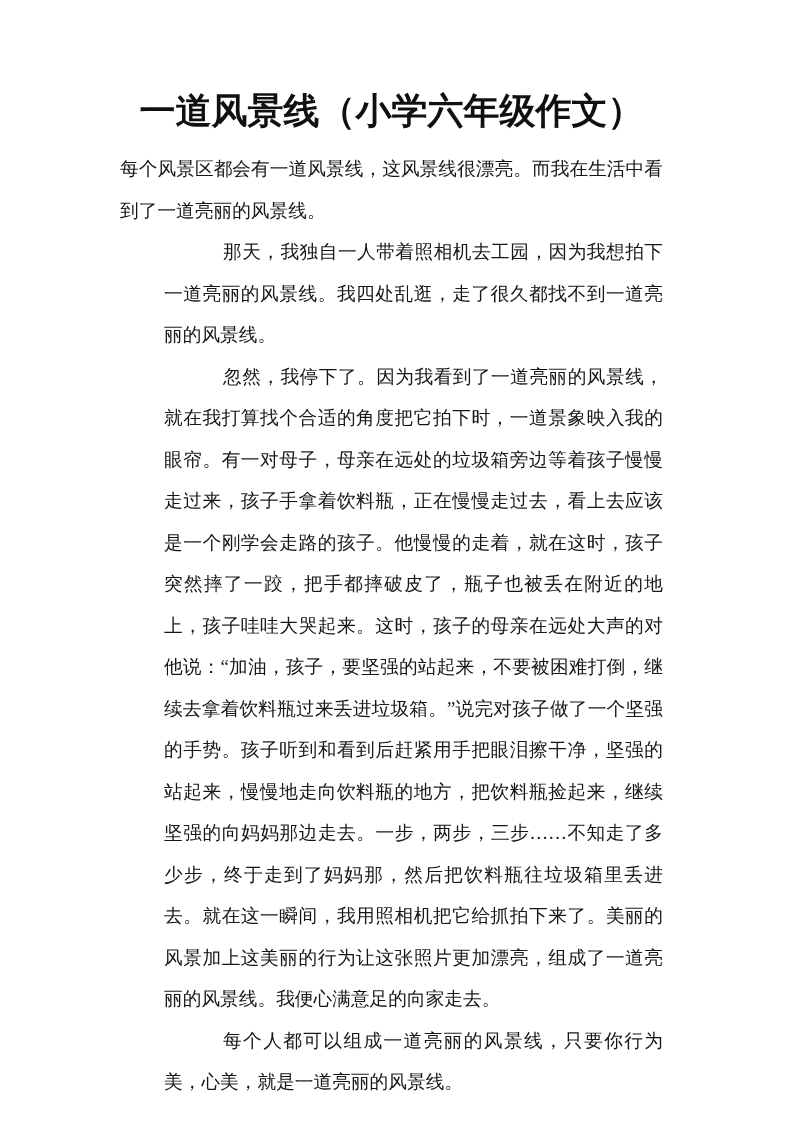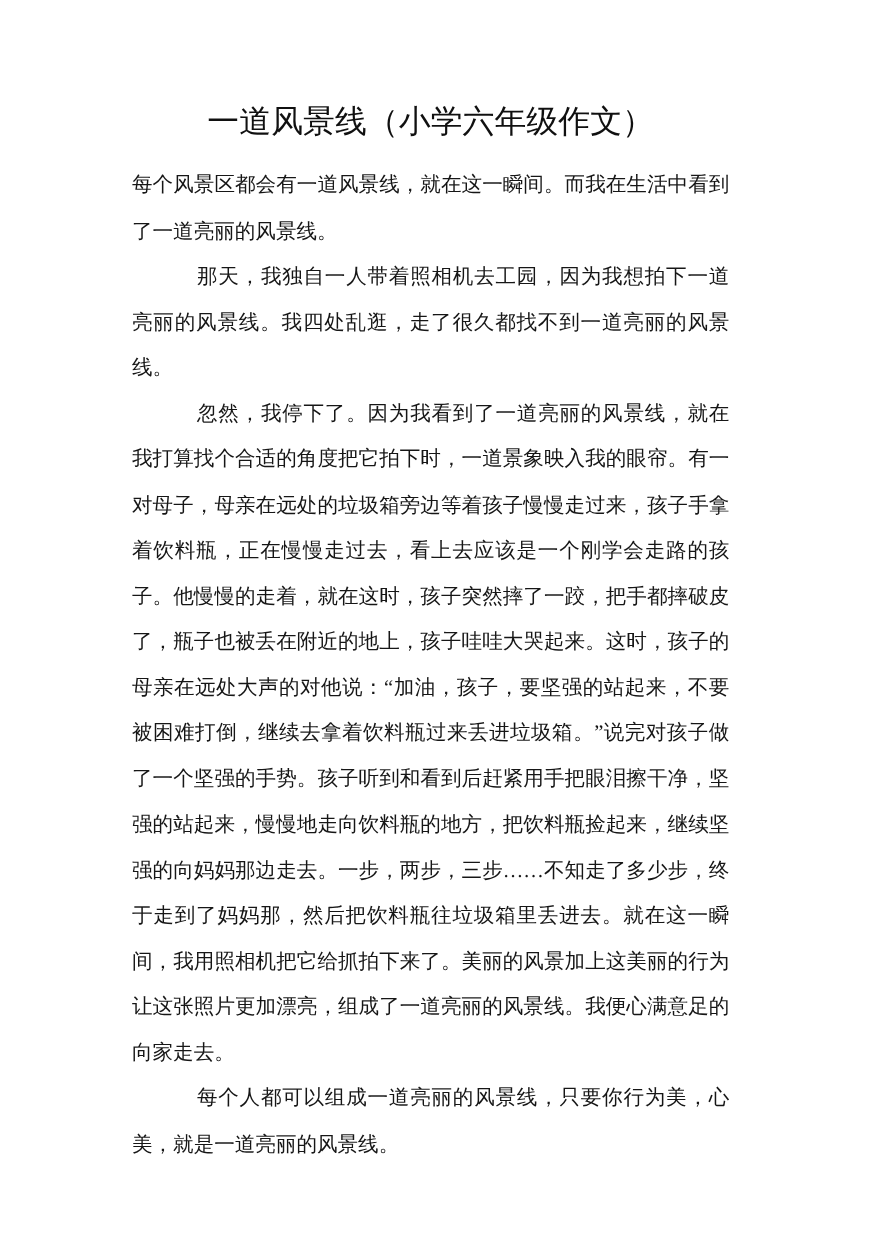--- a/index.html
+++ b/index.html
@@ -31,50 +31,51 @@
     user-select: none;
   }
   .content {
     position: relative;
     z-index: 1;
     padding: 88px 137px 0 120px; 
   }
   .title {
     margin: 0 0 14px 0;
     text-align: center;
-    font-size: 29px;
-    font-weight: normal;
+    font-size: 36px;
+    font-weight: bold;
     line-height: 46px;
     letter-spacing: 0;
     color: #101010;
   }
   .para {
     margin: 0;
     font-size: 18.7px;
     line-height: 41.5px;
     text-align: justify;
     text-justify: inter-ideograph;
     letter-spacing: 0;
     color: #161616;
   }
   .para.indent {
     text-indent: 59px;
+    margin-left: 44px;
   }
 </style>
 </head>
 <body>
 
 <div class="page">
 
 
   <div class="content">
 
     <h1 class="title">一道风景线（小学六年级作文）</h1>
 
-    <p class="para">每个风景区都会有一道风景线，就在这一瞬间。而我在生活中看到了一道亮丽的风景线。</p>
+    <p class="para">每个风景区都会有一道风景线，这风景线很漂亮。而我在生活中看到了一道亮丽的风景线。</p>
 
     <p class="para indent">那天，我独自一人带着照相机去工园，因为我想拍下一道亮丽的风景线。我四处乱逛，走了很久都找不到一道亮丽的风景线。</p>
 
     <p class="para indent">忽然，我停下了。因为我看到了一道亮丽的风景线，就在我打算找个合适的角度把它拍下时，一道景象映入我的眼帘。有一对母子，母亲在远处的垃圾箱旁边等着孩子慢慢走过来，孩子手拿着饮料瓶，正在慢慢走过去，看上去应该是一个刚学会走路的孩子。他慢慢的走着，就在这时，孩子突然摔了一跤，把手都摔破皮了，瓶子也被丢在附近的地上，孩子哇哇大哭起来。这时，孩子的母亲在远处大声的对他说：“加油，孩子，要坚强的站起来，不要被困难打倒，继续去拿着饮料瓶过来丢进垃圾箱。”说完对孩子做了一个坚强的手势。孩子听到和看到后赶紧用手把眼泪擦干净，坚强的站起来，慢慢地走向饮料瓶的地方，把饮料瓶捡起来，继续坚强的向妈妈那边走去。一步，两步，三步……不知走了多少步，终于走到了妈妈那，然后把饮料瓶往垃圾箱里丢进去。就在这一瞬间，我用照相机把它给抓拍下来了。美丽的风景加上这美丽的行为让这张照片更加漂亮，组成了一道亮丽的风景线。我便心满意足的向家走去。</p>
 
     <p class="para indent">每个人都可以组成一道亮丽的风景线，只要你行为美，心美，就是一道亮丽的风景线。</p>
 
 
   </div>
 

